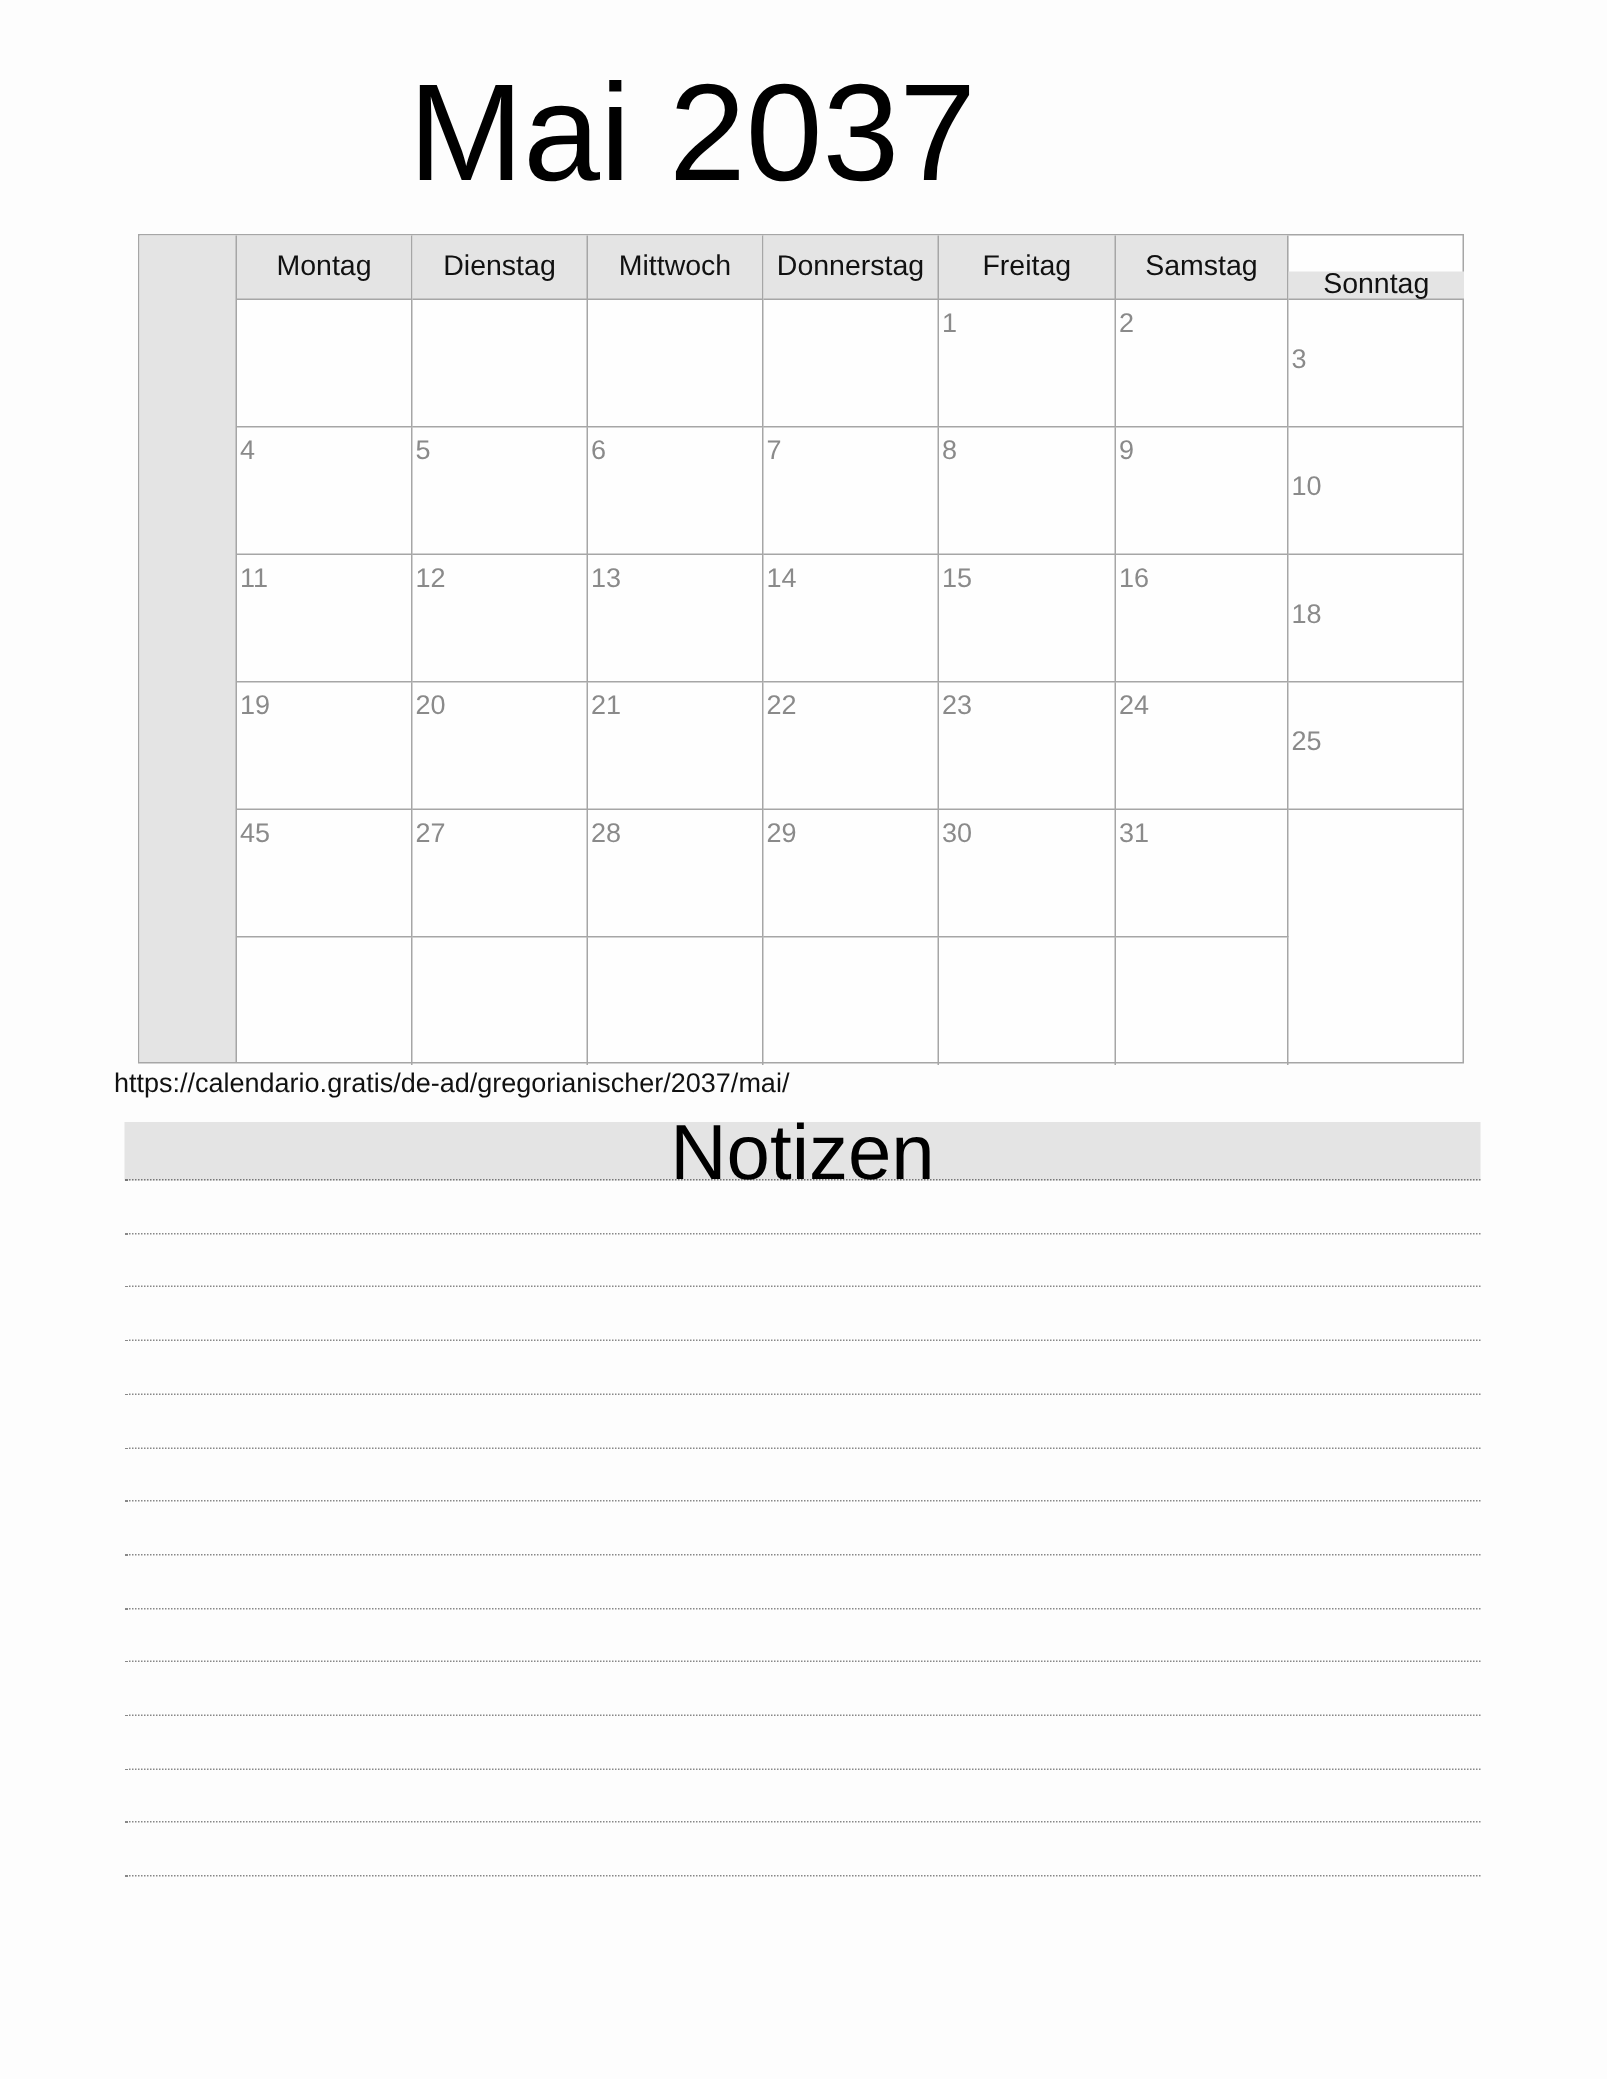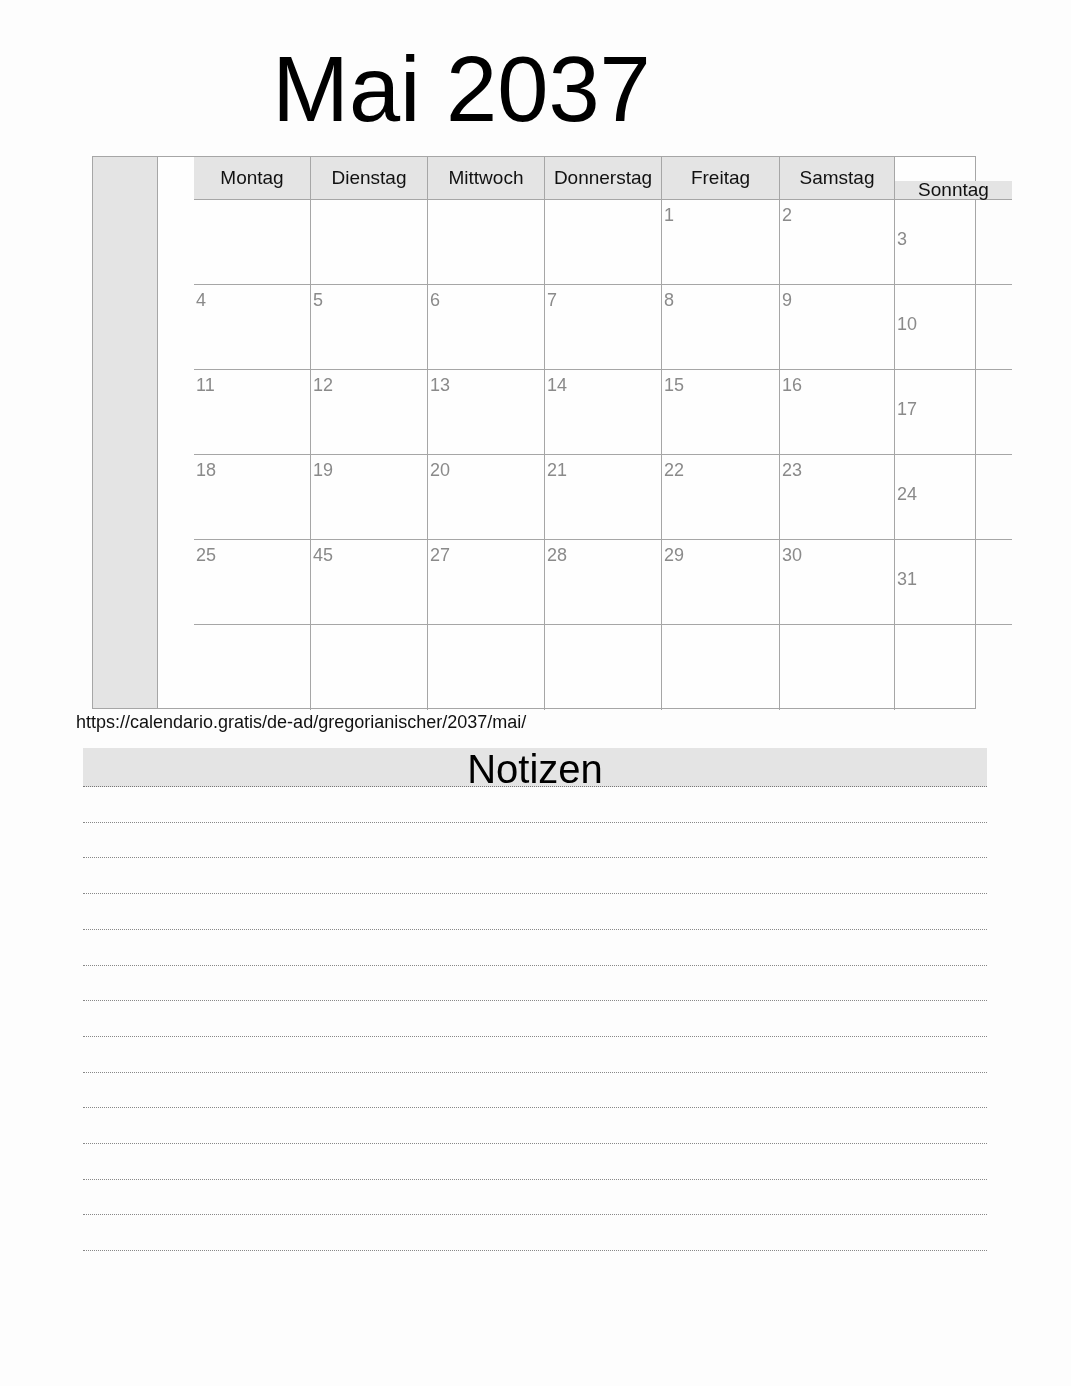--- a/index.html
+++ b/index.html
@@ -17,39 +17,38 @@
   }
   .weekcol {
     position: absolute; left: 0; top: 0; width: 65px; height: 100%;
     background: #e4e4e4; border-right: 1px solid #a6a6a6; box-sizing: border-box;
   }
   .grid {
     position: absolute; left: 65px; top: 0; right: 0; bottom: 0;
     display: grid;
     grid-template-columns: 117px 117px 117px 117px 118px 115px 117px;
     grid-template-rows: 43px repeat(6, 85px);
-    padding-left: 36px;
   }
   .hdr {
     background: #e4e4e4; border-right: 1px solid #a6a6a6; border-bottom: 1px solid #a6a6a6;
     display: flex; align-items: center; justify-content: center;
     font-size: 19px; color: #111; box-sizing: border-box;
   }
   .cell {
     border-right: 1px solid #a6a6a6; border-bottom: 1px solid #a6a6a6; box-sizing: border-box;
     font-size: 18px; color: #8a8a8a; padding: 5px 0 0 2px;
   }
   .grid > :nth-child(7n) { border-right: none; margin-top: 24px; }
   .grid > :nth-last-child(-n+7) { border-bottom: none; }
   .url {
     position: absolute; left: 76px; top: 712px; font-size: 18px; color: #111;
   }
   .notes-hdr {
     position: absolute; left: 83px; top: 748px; width: 904px; height: 38px;
-    background: #e4e4e4; text-align: center; font-size: 40px; line-height: 42px; color: #000;
+    background: #e4e4e4; text-align: center; font-size: 52px; line-height: 42px; color: #000;
     border-bottom: 1px dotted #777; box-sizing: content-box;
   }
   .line {
     position: absolute; left: 83px; width: 904px; height: 0; border-top: 1px dotted #888;
   }
 </style>
 </head>
 <body>
 
 <div class="title">Mai 2037</div>
@@ -77,21 +76,20 @@
       <div class="cell">7</div>
       <div class="cell">8</div>
       <div class="cell">9</div>
       <div class="cell">10</div>
       <div class="cell">11</div>
       <div class="cell">12</div>
       <div class="cell">13</div>
       <div class="cell">14</div>
       <div class="cell">15</div>
       <div class="cell">16</div>
-      <div class="cell">17</div>
       <div class="cell">18</div>
       <div class="cell">19</div>
       <div class="cell">20</div>
       <div class="cell">21</div>
       <div class="cell">22</div>
       <div class="cell">23</div>
       <div class="cell">24</div>
       <div class="cell">25</div>
       <div class="cell">45</div>
       <div class="cell">27</div>

